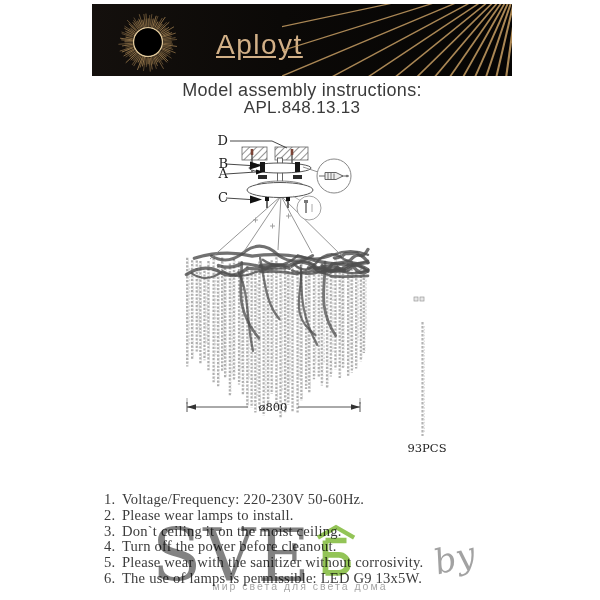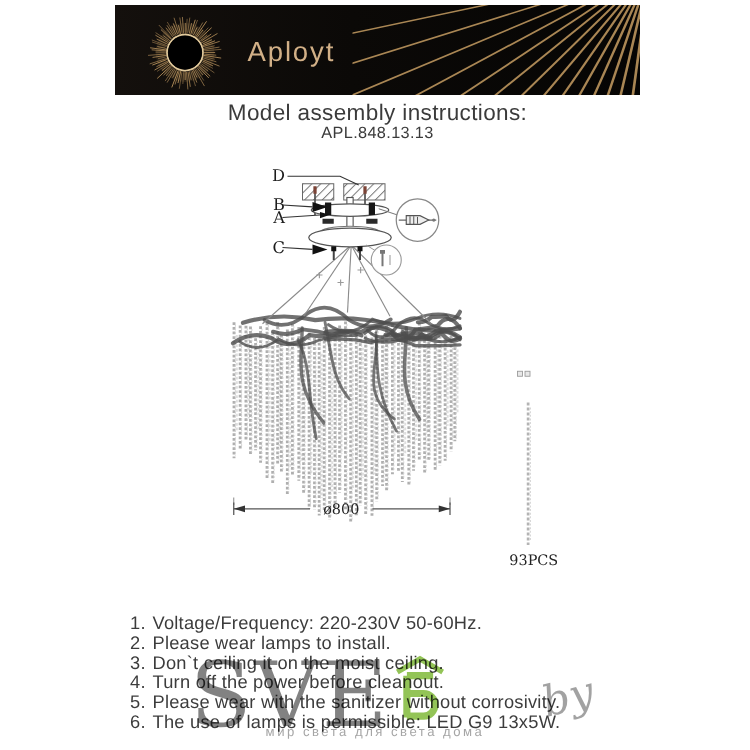--- a/index.html
+++ b/index.html
@@ -5,38 +5,38 @@
   html,body{margin:0;padding:0;}
   body{width:600px;height:600px;background:#ffffff;overflow:hidden;
        font-family:"Liberation Sans",sans-serif;}
   .page{position:relative;width:600px;height:600px;background:#fff;}
 
   
   .banner{position:absolute;left:92px;top:4px;width:420px;height:72px;
           background:linear-gradient(90deg,#14100d 0%,#0b0907 45%,#060504 100%);
           overflow:hidden;}
   .logo-svg{position:absolute;left:24px;top:4px;}
-  .brand{position:absolute;left:106px;top:25px;font-size:22px;font-weight:400;
-         letter-spacing:1.5px;color:#d2b087;font-family:"Liberation Sans",sans-serif;}
+  .brand{position:absolute;left:124px;top:25px;font-size:28px;font-weight:400;
+         letter-spacing:1.5px;color:#d2b087;font-family:"Liberation Sans",sans-serif;text-decoration:underline;}
   .rays-svg{position:absolute;right:0;top:0;}
 
   
   .title{position:absolute;left:92px;top:80px;width:420px;text-align:center;
          font-size:18px;color:#3b3b3b;letter-spacing:.3px;}
   .model{position:absolute;left:92px;top:98px;width:420px;text-align:center;
-         font-size:13px;color:#3b3b3b;letter-spacing:.3px;}
+         font-size:17px;color:#3b3b3b;letter-spacing:.3px;}
 
   
   .diagram-svg{position:absolute;left:0;top:0;}
 
   
   ol.instructions{position:absolute;left:96px;top:492px;width:430px;margin:0;padding:0;
       list-style:none;counter-reset:step;font-size:14.6px;line-height:15.8px;
       color:#3c3c3c;letter-spacing:.2px;}
-  ol.instructions li{counter-increment:step;display:flex;}
+  ol.instructions li{counter-increment:step;display:flex;font-family:Liberation Serif, serif;}
   ol.instructions li::before{content:counter(step) ".";width:26px;flex:0 0 26px;
       padding-left:8px;box-sizing:border-box;}
 
   
   .watermark{position:absolute;left:152px;top:520px;display:flex;align-items:flex-start;
       font-family:"DejaVu Serif",serif;font-size:72px;line-height:1;
       color:rgba(40,40,40,.58);mix-blend-mode:multiply;letter-spacing:2px;
       pointer-events:none;justify-content:space-between;}
   .watermark .wicon{margin:4px 3px 0 3px;opacity:.8;}
   .wm-script{position:absolute;left:434px;top:538px;font-family:"DejaVu Serif",serif;

